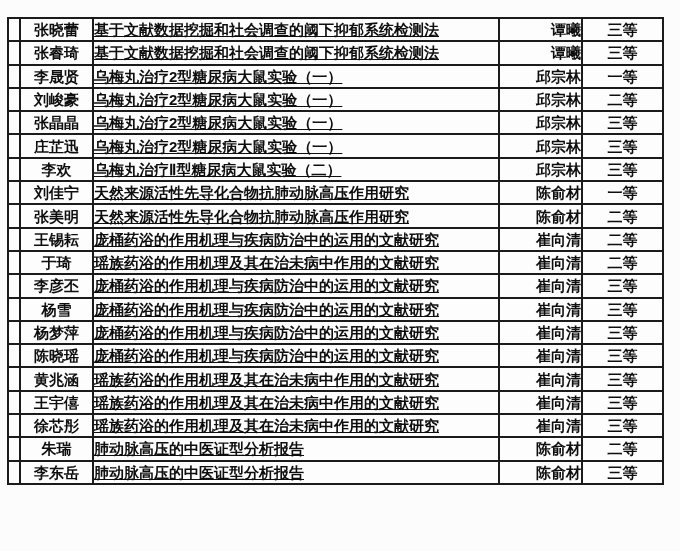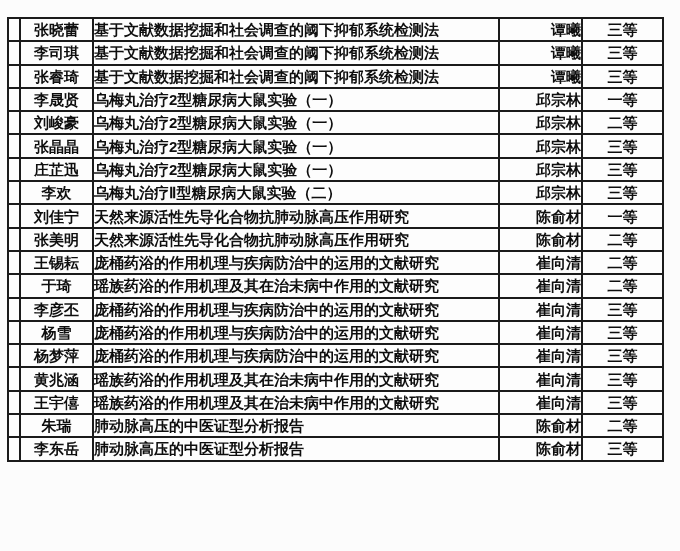--- a/index.html
+++ b/index.html
@@ -32,45 +32,38 @@
     font-size: 15px;
     font-weight: 700;
     color: #0e0e0e;
     letter-spacing: 0px;
     white-space: nowrap;
     overflow: hidden;
     line-height: 1;
   }
   td.col-index  { width: 10px; }
   td.col-name   { width: 71px;  text-align: center; }
-  td.col-title  { width: 404px; text-align: left; padding-left: 4px; }
+  td.col-title  { width: 404px; text-align: left; padding-left: 4px; text-decoration: underline; }
   td.col-advisor{ width: 81px;  text-align: right; }
   td.col-award  { width: 79px;  text-align: center; border-radius: 7px; }
 </style>
 </head>
 <body>
 
 <div class="page">
   <table class="award-table">
     <tbody id="table-body">
   <tr>
     <td class="col-index"></td>
     <td class="col-name">张晓蕾</td>
     <td class="col-title">基于文献数据挖掘和社会调查的阈下抑郁系统检测法</td>
     <td class="col-advisor">谭曦</td>
     <td class="col-award">三等</td>
   </tr>
 
-  <tr>
-    <td class="col-index"></td>
-    <td class="col-name">李司琪</td>
-    <td class="col-title">基于文献数据挖掘和社会调查的阈下抑郁系统检测法</td>
-    <td class="col-advisor">谭曦</td>
-    <td class="col-award">三等</td>
-  </tr>
 
   <tr>
     <td class="col-index"></td>
     <td class="col-name">张睿琦</td>
     <td class="col-title">基于文献数据挖掘和社会调查的阈下抑郁系统检测法</td>
     <td class="col-advisor">谭曦</td>
     <td class="col-award">三等</td>
   </tr>
 
   <tr>
@@ -163,37 +156,51 @@
   </tr>
 
   <tr>
     <td class="col-index"></td>
     <td class="col-name">杨梦萍</td>
     <td class="col-title">庞桶药浴的作用机理与疾病防治中的运用的文献研究</td>
     <td class="col-advisor">崔向清</td>
     <td class="col-award">三等</td>
   </tr>
 
+  <tr>
+    <td class="col-index"></td>
+    <td class="col-name">陈晓瑶</td>
+    <td class="col-title">庞桶药浴的作用机理与疾病防治中的运用的文献研究</td>
+    <td class="col-advisor">崔向清</td>
+    <td class="col-award">三等</td>
+  </tr>
 
   <tr>
     <td class="col-index"></td>
     <td class="col-name">黄兆涵</td>
     <td class="col-title">瑶族药浴的作用机理及其在治未病中作用的文献研究</td>
     <td class="col-advisor">崔向清</td>
     <td class="col-award">三等</td>
   </tr>
 
   <tr>
     <td class="col-index"></td>
     <td class="col-name">王宇僖</td>
     <td class="col-title">瑶族药浴的作用机理及其在治未病中作用的文献研究</td>
     <td class="col-advisor">崔向清</td>
     <td class="col-award">三等</td>
   </tr>
 
+  <tr>
+    <td class="col-index"></td>
+    <td class="col-name">徐芯彤</td>
+    <td class="col-title">瑶族药浴的作用机理及其在治未病中作用的文献研究</td>
+    <td class="col-advisor">崔向清</td>
+    <td class="col-award">三等</td>
+  </tr>
 
 
   <tr>
     <td class="col-index"></td>
     <td class="col-name">朱瑞</td>
     <td class="col-title">肺动脉高压的中医证型分析报告</td>
     <td class="col-advisor">陈俞材</td>
     <td class="col-award">二等</td>
   </tr>
 

